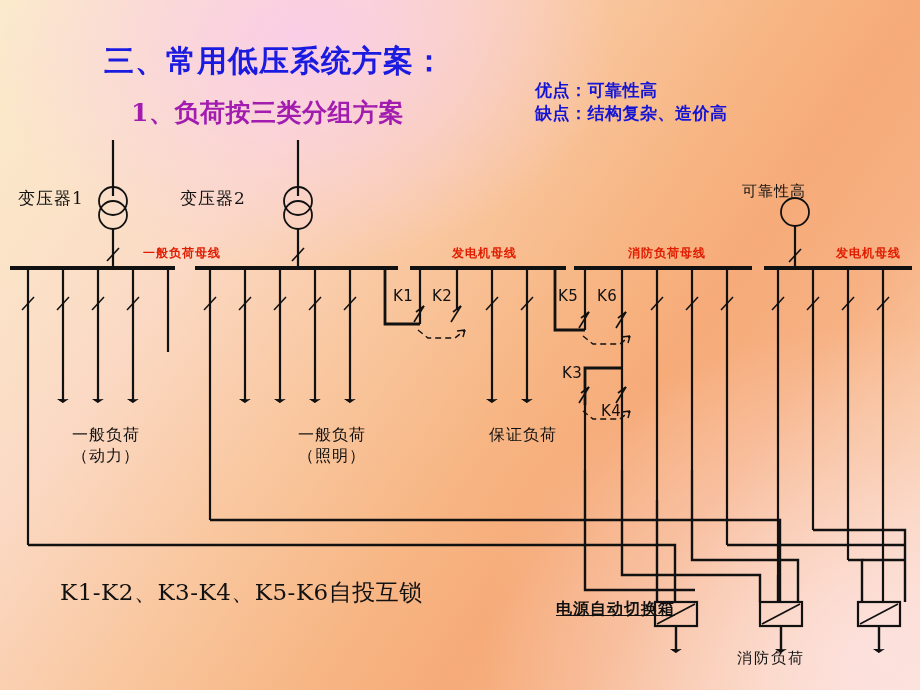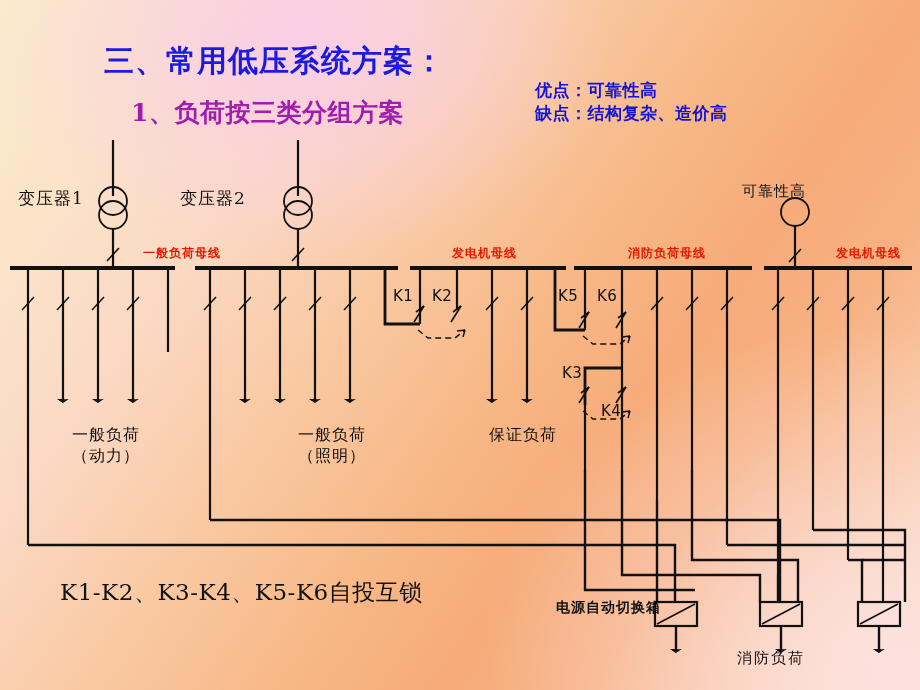--- a/index.html
+++ b/index.html
@@ -84,21 +84,21 @@
   .load-lbl div{margin-bottom:3px;}
 
   .note{
     left:60px;top:580px;
     font-family:"DejaVu Serif","Liberation Serif",serif;
     font-size:23px;color:#111;letter-spacing:0.5px;
   }
   .ats-lbl{
     left:556px;top:600px;
     font-family:"DejaVu Sans","Liberation Sans",sans-serif;
-    font-size:14px;font-weight:bold;color:#111;letter-spacing:1px;
+    font-size:16px;font-weight:bold;color:#111;letter-spacing:1px;text-decoration:underline;
   }
   .fire-lbl{
     left:737px;top:650px;
     font-family:"DejaVu Sans","Liberation Sans",sans-serif;
     font-size:15px;color:#111;letter-spacing:2px;
   }
 </style>
 </head>
 <body>
 

